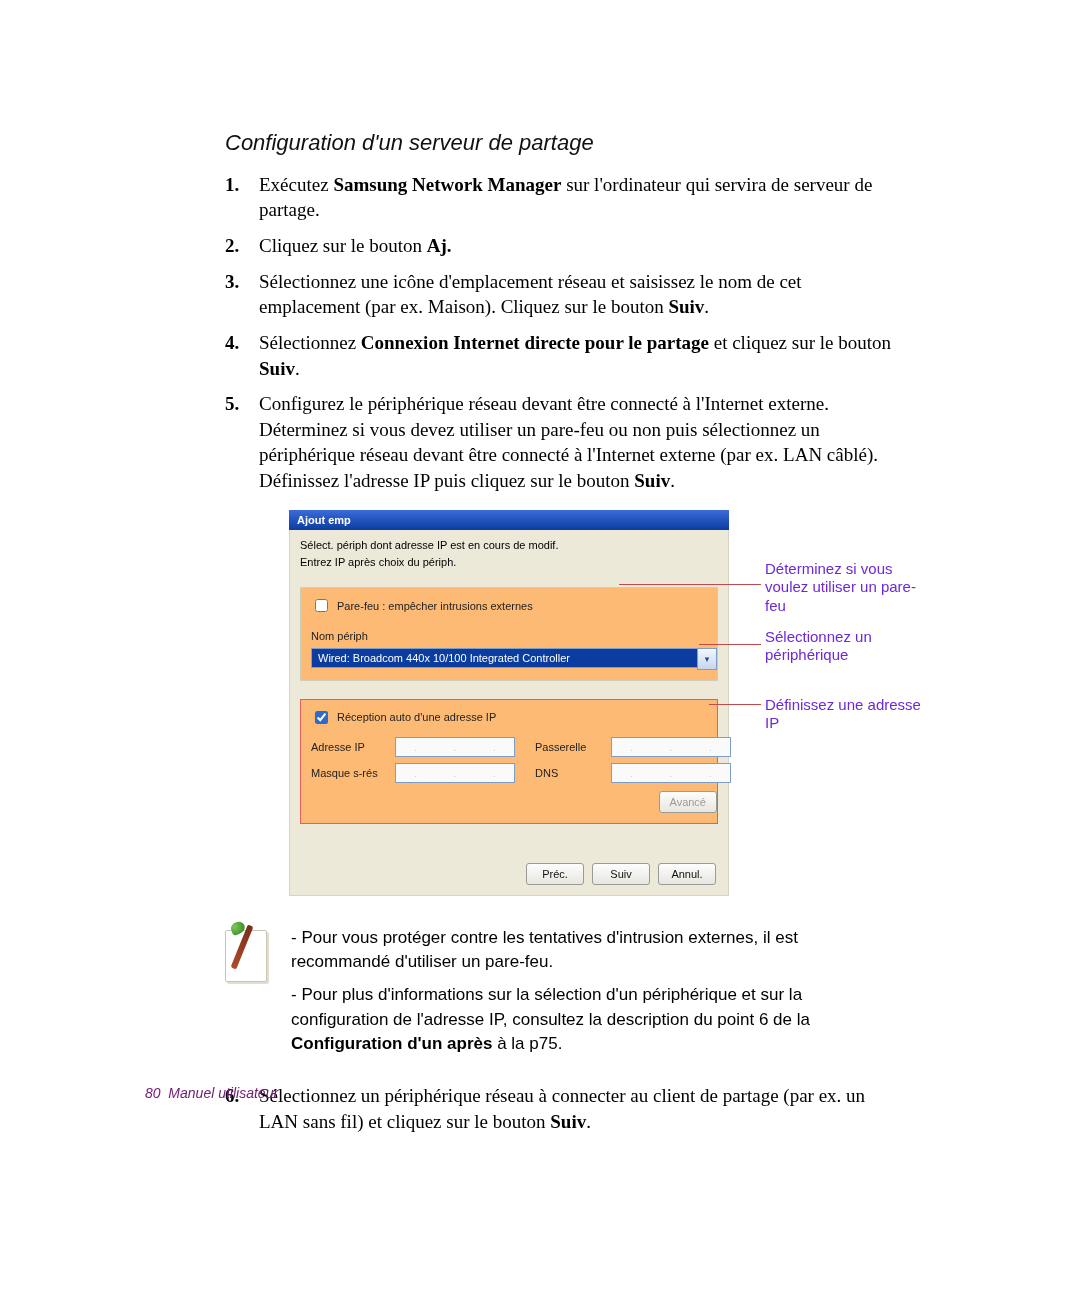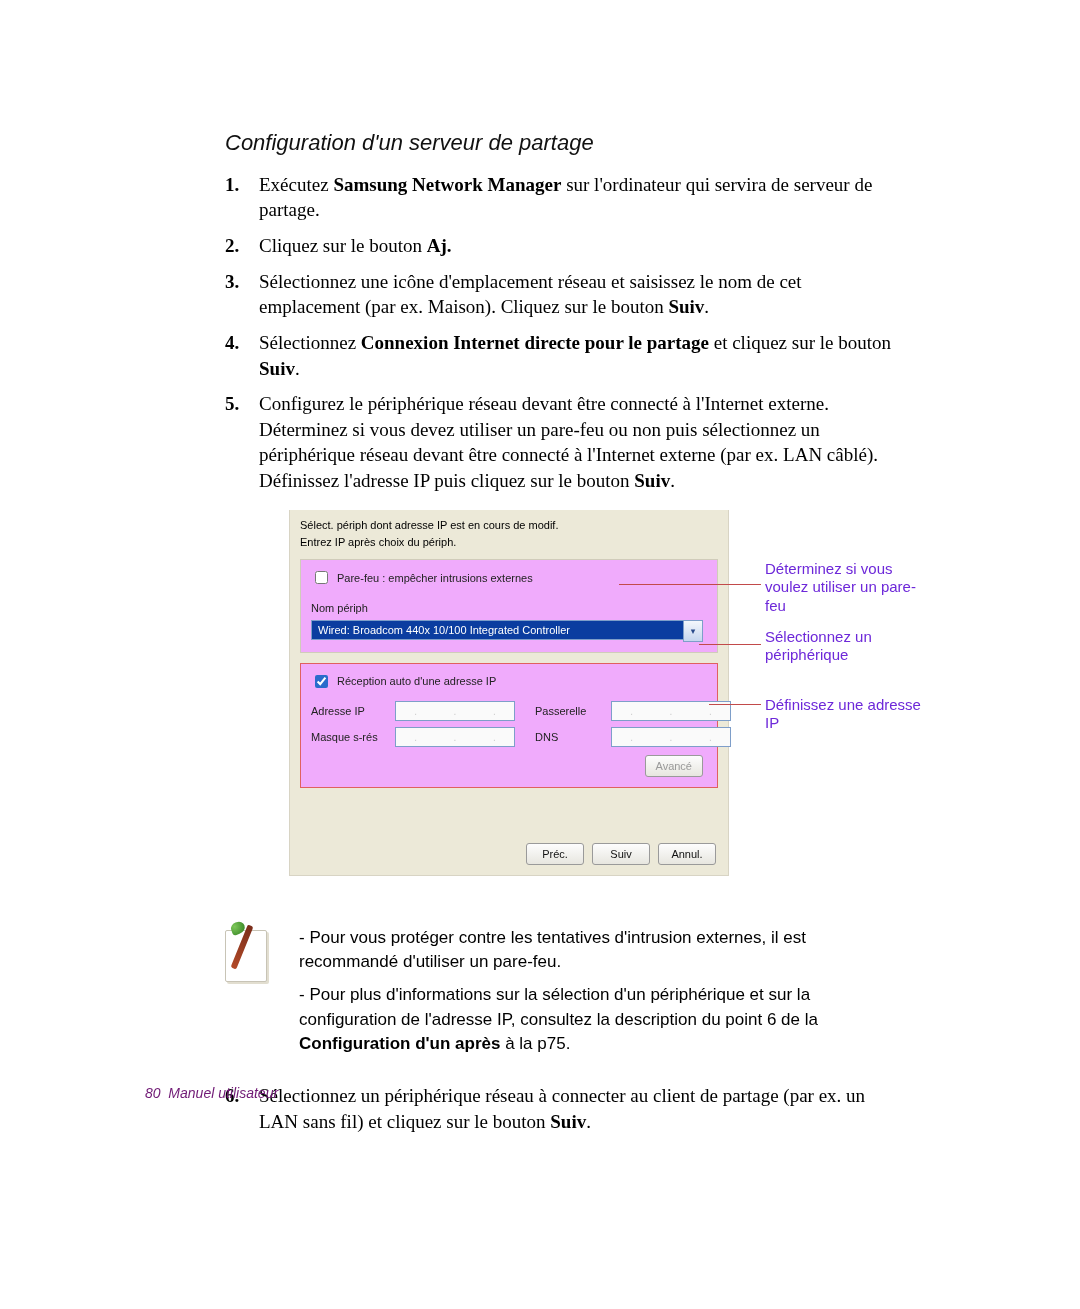--- a/index.html
+++ b/index.html
@@ -17,22 +17,22 @@
   
   .dlg{position:absolute;left:30px;top:0;width:440px;height:388px;
        font-family:Tahoma,Arial,sans-serif;font-size:11px;color:#222;}
   .dlg .titlebar{height:20px;line-height:20px;
        background:linear-gradient(#3a6bd8,#0b3da0);color:#fff;
        font-weight:bold;padding:0 8px;font-size:11px;}
   .dlg .content{background:#ece9d8;border:1px solid #d8d4c4;border-top:none;
        height:366px;padding:8px 10px 8px 10px;box-sizing:border-box;position:relative;}
   .dlg .instr1{color:#000;}
   .dlg .instr2{color:#000;margin-top:2px;}
-  .xp-group{border:1px solid #d0ccba;background:#f0abfc;margin-top:10px;
-       padding:8px 14px 10px 10px;position:relative;}
+  .xp-group{border:1px solid #d0ccba;background:#fdba74;margin-top:18px;
+       padding:8px 0 10px 10px;position:relative;}
   .xp-group.red{border:1px solid #e06060;}
   .checkbox-row{display:flex;align-items:center;gap:6px;}
   .checkbox-row input[type=checkbox]{width:13px;height:13px;accent-color:#2a6bcc;}
   .lbl{font-size:11px;}
   .combo{display:flex;width:100%;}
   .combo .combo-text{flex:1;height:18px;line-height:18px;
        background:#0b3da0;color:#fff;padding:0 6px;font-size:11px;
        border:1px solid #7e9ec9;border-right:none;}
   .combo .combo-btn{width:18px;height:20px;border:1px solid #7e9ec9;
        background:linear-gradient(#f4f7fc,#c6d6ef);display:flex;
@@ -62,21 +62,21 @@
   .icon-pc.cl1{left:98px;top:30px;opacity:.92;}
   .icon-laptop{position:absolute;width:34px;height:22px;top:32px;}
   .icon-laptop .lid{width:28px;height:16px;background:#888e96;border-radius:2px 2px 0 0;margin:0 auto;}
   .icon-laptop .base{width:34px;height:6px;background:#6d737a;border-radius:0 0 3px 3px;}
   .icon-laptop.l1{left:282px;}
   .icon-laptop.l2{left:352px;}
   .wifi{position:absolute;left:240px;top:42px;font-size:14px;color:#d0b060;letter-spacing:-3px;transform:scaleX(1.3);}
   .callout-line{position:absolute;height:1px;background:#c24a4a;}
   .callout-text{position:absolute;font-family:Arial,Helvetica,sans-serif;font-size:15px;
        color:#6d28d9;line-height:1.25;width:170px;}
-  .note-block{display:flex;gap:26px;margin:10px 0 18px 0;align-items:flex-start;}
+  .note-block{display:flex;gap:18px;margin:10px 0 18px 0;align-items:flex-start;}
   .note-icon{width:48px;height:56px;flex:0 0 48px;position:relative;}
   .note-icon .paper{position:absolute;inset:4px 6px 0 0;background:#fff;
        border:1px solid #c8c4b6;border-radius:2px;
        box-shadow:2px 2px 0 #e2ded0;}
   .note-icon .pen{position:absolute;left:14px;top:-2px;width:6px;height:46px;
        background:linear-gradient(#7a2d1a,#b24a28);transform:rotate(22deg);border-radius:2px;}
   .note-icon .leaf{position:absolute;left:6px;top:-4px;width:14px;height:12px;
        background:radial-gradient(circle at 30% 30%,#7ec85a,#2e7d1e);border-radius:60% 60% 70% 30%;
        transform:rotate(-20deg);}
   .note-body{font-family:Arial,Helvetica,sans-serif;font-size:17px;line-height:1.45;flex:1;}
@@ -120,20 +120,21 @@
     <li>
       <div class="num">5.</div>
       <div class="body">
         <span>Configurez le périphérique réseau devant être connecté à l'Internet externe. Déterminez si vous devez utiliser un pare-feu ou non puis sélectionnez un périphérique réseau devant être connecté à l'Internet externe (par ex. LAN câblé). Définissez l'adresse IP puis cliquez sur le bouton </span><b>Suiv</b><span>.</span>
       </div>
     </li>
   </ol>
 
   <div class="figure-wrap">
     <div class="dlg">
+      <div class="titlebar">Ajout emp</div>
       <div class="content">
         <div class="instr1">Sélect. périph dont adresse IP est en cours de modif.</div>
         <div class="instr2">Entrez IP après choix du périph.</div>
 
         <div class="xp-group">
           <div class="checkbox-row">
             <input type="checkbox" style="">
             <span class="lbl">Pare-feu : empêcher intrusions externes</span>
           </div>
           <div class="lbl" style="margin-top:14px;">Nom périph</div>

